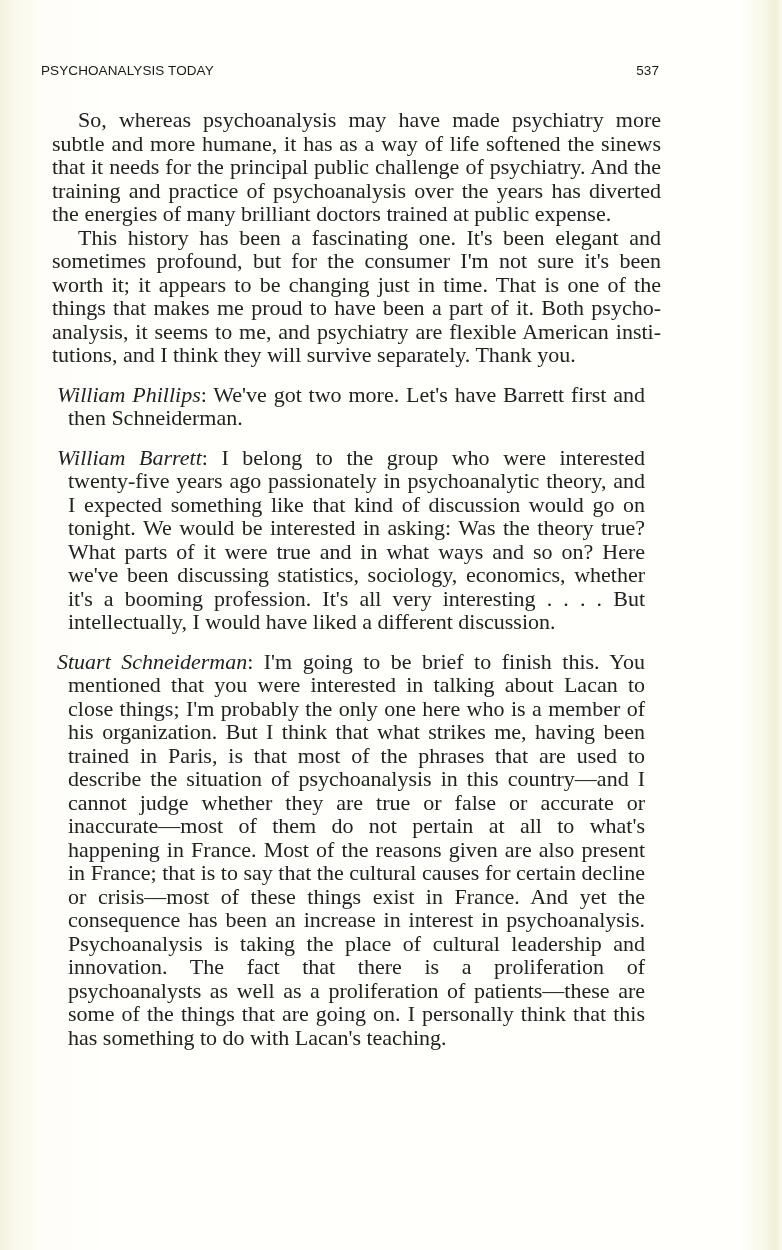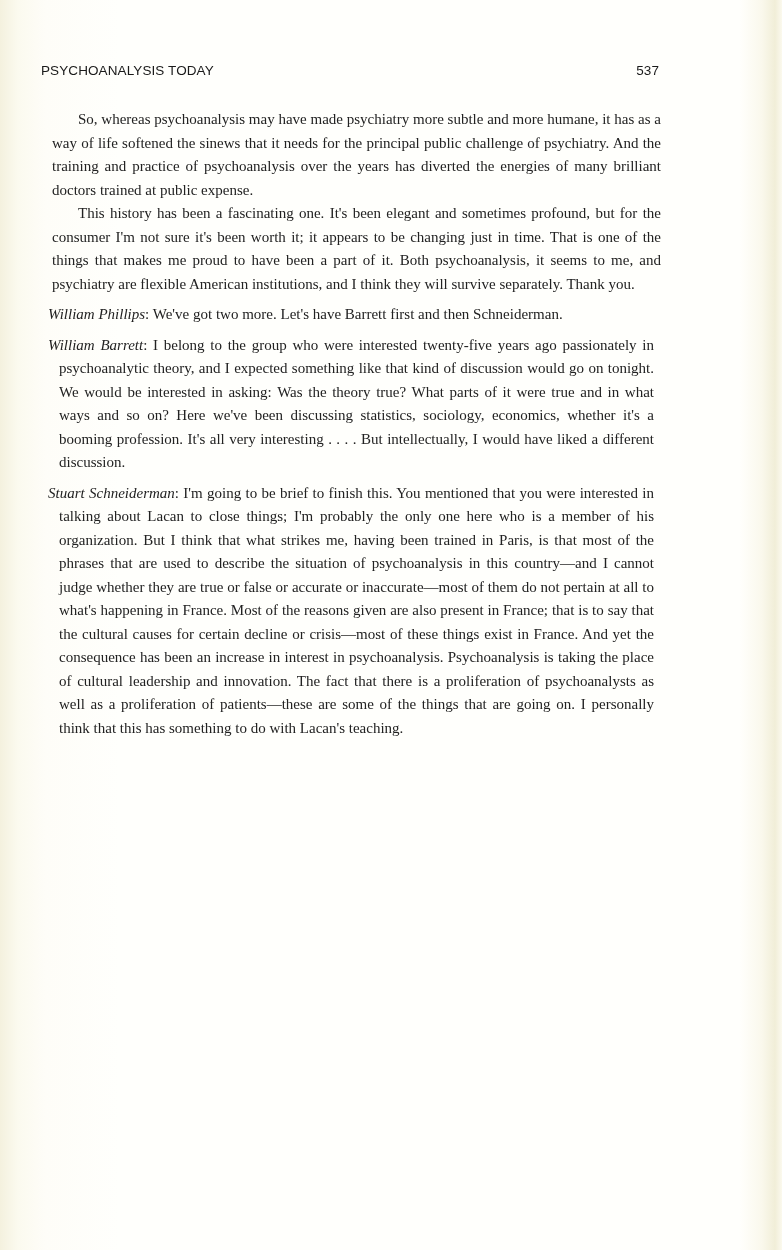--- a/index.html
+++ b/index.html
@@ -40,32 +40,32 @@
       right: 0;
       top: 0;
       text-align: right;
     }
     .body-text {
       position: absolute;
       left: 37px;
       top: 108px;
       width: 620px;
       font-family: "Liberation Serif", serif;
-      font-size: 15px;
+      font-size: 22px;
       line-height: 23.5px;
       color: #222;
       text-align: justify;
     }
     .para {
       margin: 0;
       padding-left: 11px;
       text-indent: 26px;
     }
     .speech {
-      margin: 7px;
+      margin: 16px;
       padding-left: 11px;
       text-indent: -11px;
     }
     .speaker {
       font-style: italic;
     }
   </style>
 </head>
 <body>
 

